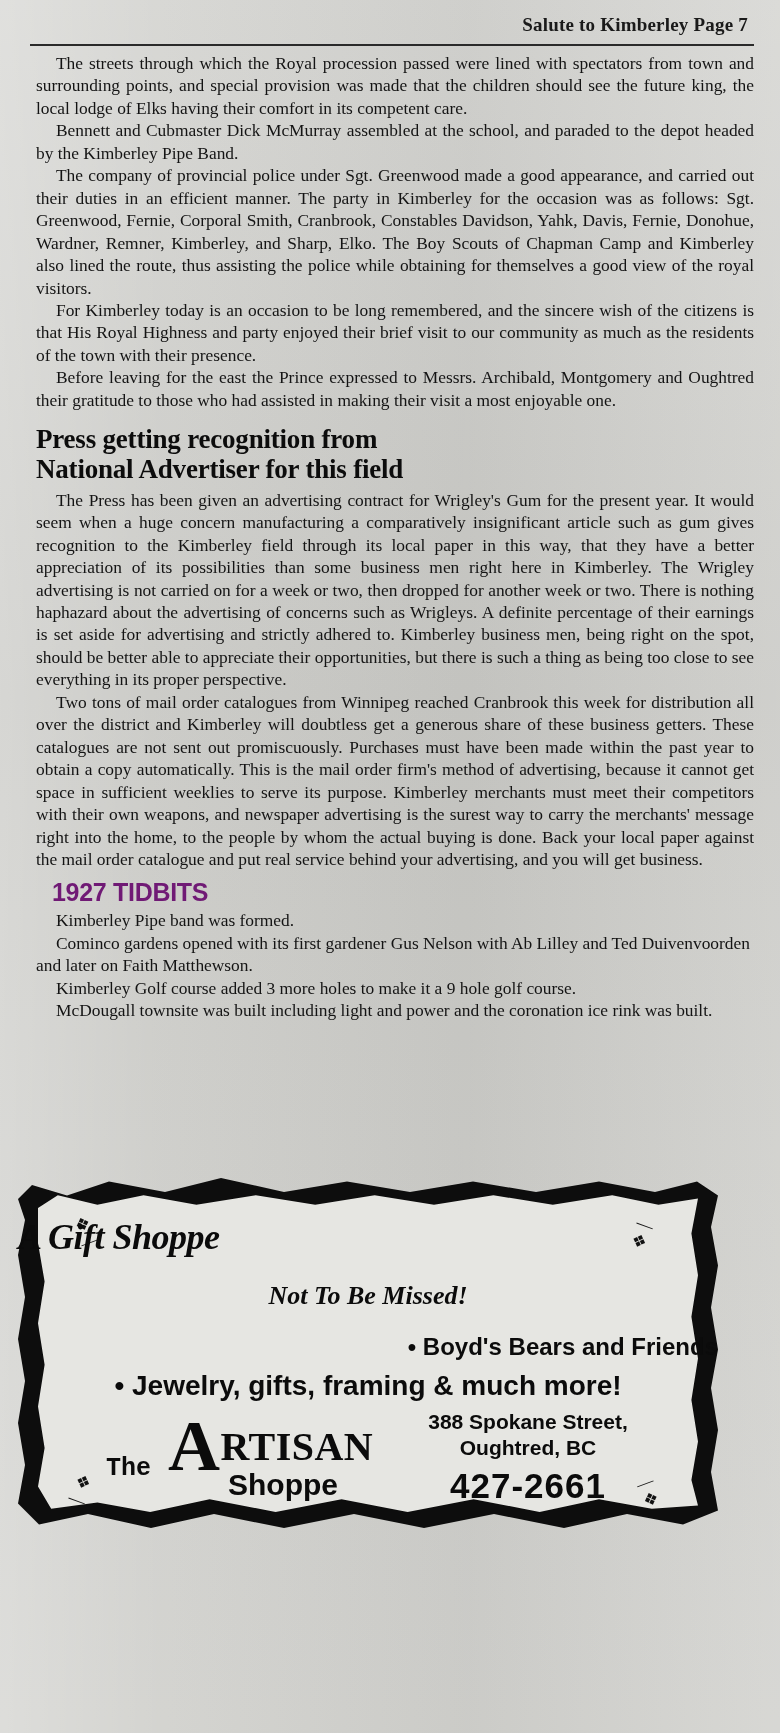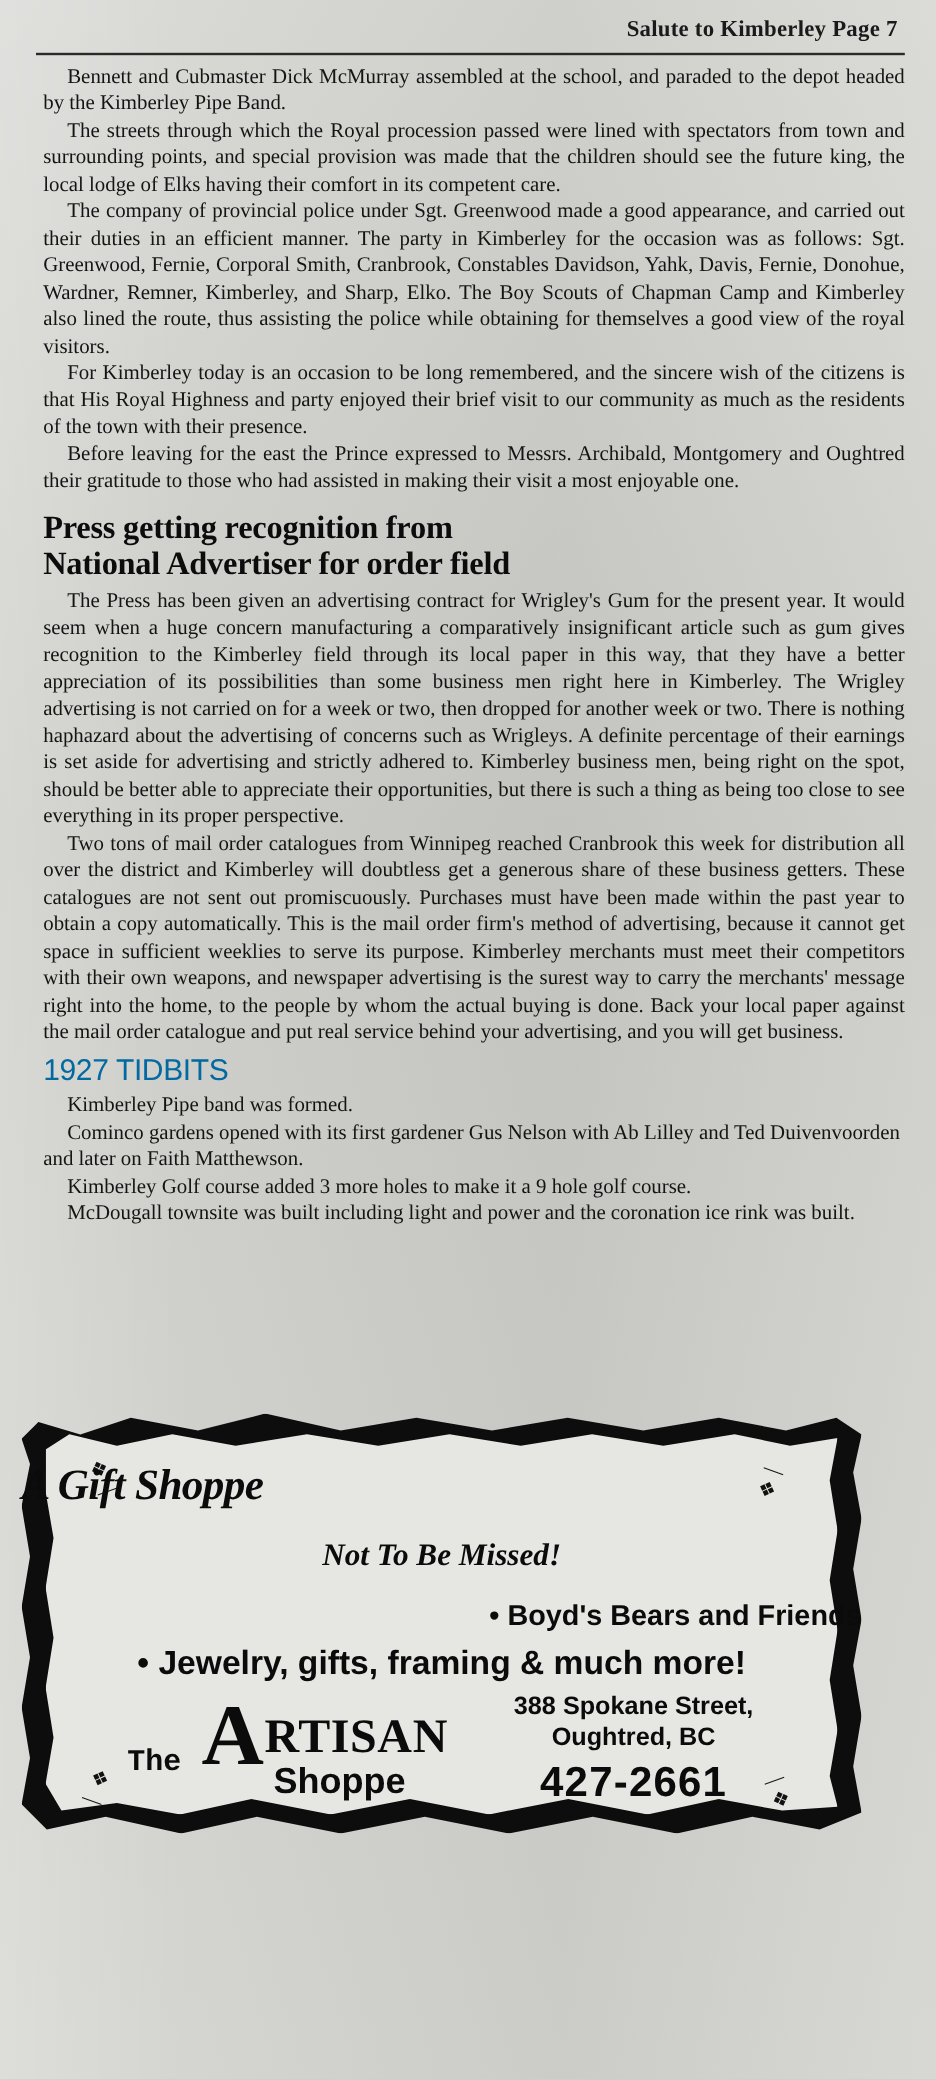--- a/index.html
+++ b/index.html
@@ -65,23 +65,23 @@
     font-size: 27px;
     line-height: 1.12;
     margin: 13px 0 4px 0;
     color: #0c0c0c;
     font-weight: bold;
     font-family: "Liberation Serif", serif;
     letter-spacing: -0.2px;
   }
   h3.tidbits {
     font-size: 25px;
-    margin: 8px 0 2px 0;
-    color: #0369a1;
-    font-weight: normal;
+    margin: 8px 0 2px 16px;
+    color: #701a75;
+    font-weight: bold;
     font-family: "Liberation Sans", sans-serif;
     letter-spacing: -0.3px;
   }
   .tidbit {
     font-size: 17.4px;
     line-height: 1.29;
     color: #141414;
     text-indent: 20px;
     text-align: left;
     margin: 0;
@@ -261,29 +261,29 @@
 <body>
 
 <div class="page">
   <div class="paper-tex"></div>
 
   <div class="header">Salute to Kimberley Page 7</div>
   <div class="rule"></div>
 
   <div class="column">
 
+    <p class="body">The streets through which the Royal procession passed were lined with spectators from town and surrounding points, and special provision was made that the children should see the future king, the local lodge of Elks having their comfort in its competent care.</p>
     <p class="body">Bennett and Cubmaster Dick McMurray assembled at the school, and paraded to the depot headed by the Kimberley Pipe Band.</p>
-    <p class="body">The streets through which the Royal procession passed were lined with spectators from town and surrounding points, and special provision was made that the children should see the future king, the local lodge of Elks having their comfort in its competent care.</p>
     <p class="body">The company of provincial police under Sgt. Greenwood made a good appearance, and carried out their duties in an efficient manner. The party in Kimberley for the occasion was as follows:  Sgt. Greenwood, Fernie, Corporal Smith, Cranbrook, Constables Davidson, Yahk, Davis, Fernie, Donohue, Wardner, Remner, Kimberley, and Sharp, Elko. The Boy Scouts of Chapman Camp and Kimberley also lined the route, thus assisting the police while obtaining for themselves a good view of the royal visitors.</p>
     <p class="body">For Kimberley today is an occasion to be long remembered, and the sincere wish of the citizens is that His Royal Highness and party enjoyed their brief visit to our community as much as the residents of the town with their presence.</p>
     <p class="body">Before leaving for the east the Prince expressed to Messrs. Archibald, Montgomery and Oughtred their gratitude to those who had assisted in making their visit a most enjoyable one.</p>
 
     <h2 class="head">
       <span>Press getting recognition from</span><br>
-      <span>National Advertiser for order field</span>
+      <span>National Advertiser for this field</span>
     </h2>
 
     <p class="body">The Press has been given an advertising contract for Wrigley's Gum for the present year. It would seem when a huge concern manufacturing a comparatively insignificant article such as gum gives recognition to the Kimberley field through its local paper in this way, that they have a better appreciation of its possibilities than some business men right here in Kimberley. The Wrigley advertising is not carried on for a week or two, then dropped for another week or two. There is nothing haphazard about the advertising of concerns such as Wrigleys. A definite percentage of their earnings is set aside for advertising and strictly adhered to. Kimberley business men, being right on the spot, should be better able to appreciate their opportunities, but there is such a thing as being too close to see everything in its proper perspective.</p>
     <p class="body">Two tons of mail order catalogues from Winnipeg reached Cranbrook this week for distribution all over the district and Kimberley will doubtless get a generous share of these business getters. These catalogues are not sent out promiscuously. Purchases must have been made within the past year to obtain a copy automatically. This is the mail order firm's method of advertising, because it cannot get space in sufficient weeklies to serve its purpose. Kimberley merchants must meet their competitors with their own weapons, and newspaper advertising is the surest way to carry the merchants' message right into the home, to the people by whom the actual buying is done. Back your local paper against the mail order catalogue and put real service behind your advertising, and you will get business.</p>
 
     <h3 class="tidbits">1927 TIDBITS</h3>
     <p class="tidbit">Kimberley Pipe band was formed.</p>
     <p class="tidbit">Cominco gardens opened with its first gardener Gus Nelson with Ab Lilley and Ted Duivenvoorden and later on Faith Matthewson.</p>
     <p class="tidbit">Kimberley Golf course added 3 more holes to make it a 9 hole golf course.</p>
     <p class="tidbit">McDougall townsite was built including light and power and the coronation ice rink was built.</p>

